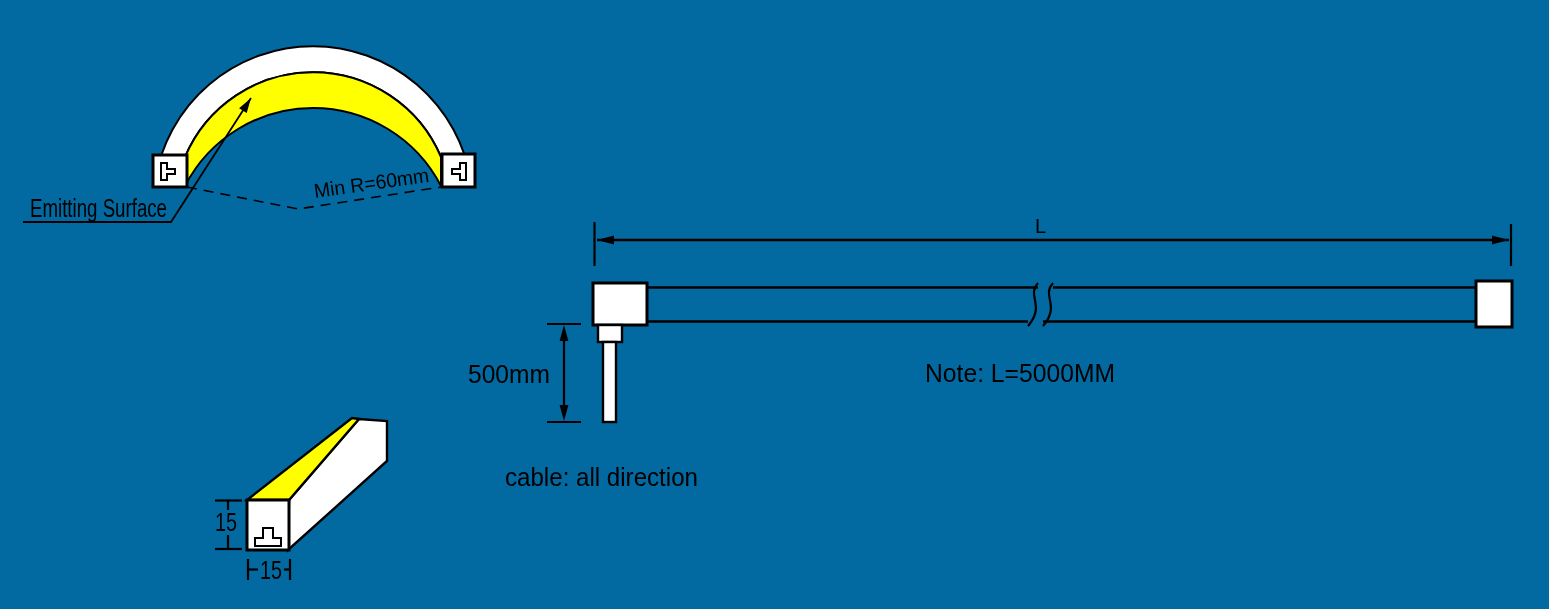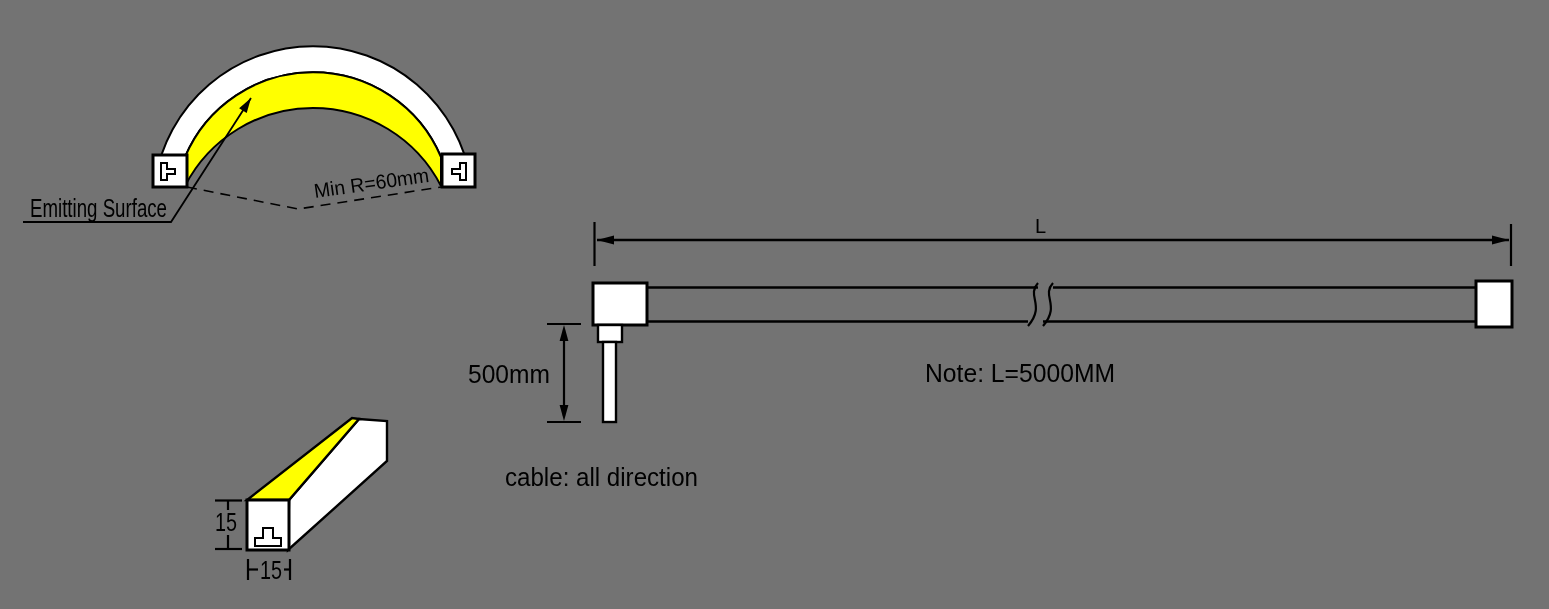--- a/index.html
+++ b/index.html
@@ -1,16 +1,16 @@
 <!DOCTYPE html>
 <html><head>
 <meta charset="utf-8">
 <style>
   html,body{margin:0;padding:0;background:#fff;}
-  #stage{position:relative;width:1549px;height:609px;background:#737373;overflow:hidden;}
+  #stage{position:relative;width:1549px;height:609px;background:#0369a1;overflow:hidden;}
   svg{position:absolute;left:0;top:0;}
   svg text{font-family:"Liberation Sans","DejaVu Sans",sans-serif;fill:#000000;}
   .lbl{font-size:25px;}
   .lbl-sm{font-size:20px;}
   .lbl-dim{font-size:26px;}
   .stroke{stroke:#000000;fill:none;}
 </style>
 </head>
 <body>
 

